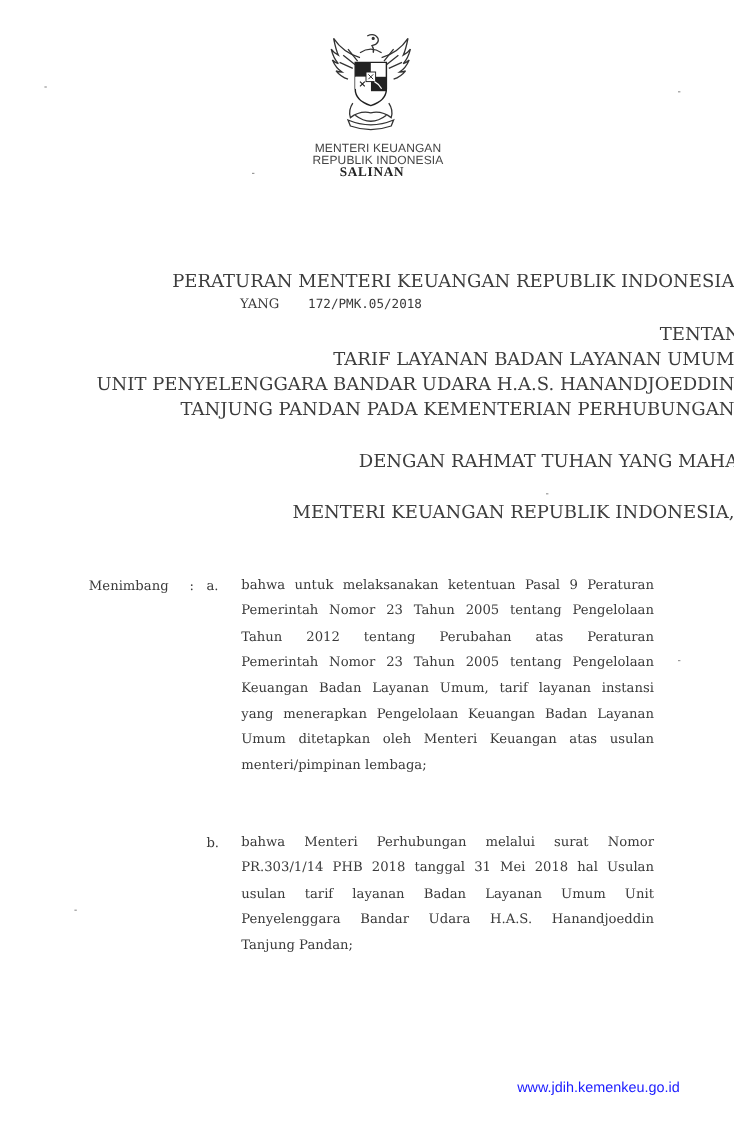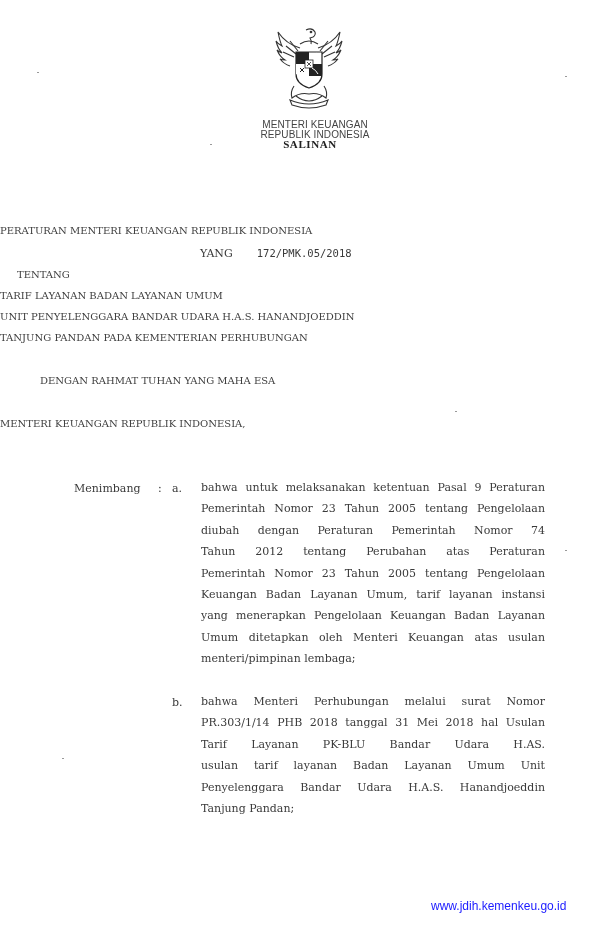--- a/index.html
+++ b/index.html
@@ -2,21 +2,21 @@
 <html><head>
   <meta charset="utf-8">
   <style>
     html, body { margin:0; padding:0; }
     body { width:612px; height:936px; background:#ffffff; position:relative; overflow:hidden;
       font-family: "DejaVu Serif", "Liberation Serif", serif; color:#3a3a3a; }
     .abs { position:absolute; }
     .emblem { left:272px; top:26px; width:74px; height:90px; }
     .ministry { left:260px; width:110px; text-align:center; font-family:"Liberation Sans", sans-serif; font-size:10px; color:#444; letter-spacing:0.1px; }
     .salinan { left:262px; top:138px; width:96px; text-align:center; font-family:"Liberation Serif", serif; font-weight:bold; font-size:11px; color:#222; letter-spacing:0.6px; }
-    .ctr { left:0; width:612px; text-align:left; font-size:10px; color:#3d3d3d; }
+    .ctr { left:0; width:612px; text-align:right; font-size:15px; color:#3d3d3d; }
     .nomor { left:200px; top:247px; font-size:11px; }
     .nomor span.num { margin-left:24px; font-family:"DejaVu Sans Mono", monospace; font-size:10.5px; }
     .lbl { font-size:11px; }
     .para { font-size:11px; line-height:21.4px; text-align:justify; text-align-last:left; }
     .url { left:431px; top:899px; font-family:"Liberation Sans", sans-serif; font-size:12px; color:#1a1aff; }
     .speck { width:2px; height:1px; background:#999; }
   </style>
 </head>
 <body>
 
@@ -71,34 +71,32 @@
 <div class="abs ctr" style="top:375px;margin-left:40px;">DENGAN RAHMAT TUHAN YANG MAHA ESA</div>
 <div class="abs ctr" style="top:418px;">MENTERI KEUANGAN REPUBLIK INDONESIA,</div>
 
 <div class="abs lbl" style="left:74px; top:482px;">Menimbang</div>
 <div class="abs lbl" style="left:158px; top:482px;">:</div>
 <div class="abs lbl" style="left:172px; top:482px;">a.</div>
 
 <div class="abs para" style="left:201px; top:477px; width:344px;">
   <div style="text-align-last:justify">bahwa untuk melaksanakan ketentuan Pasal 9 Peraturan</div>
   <div style="text-align-last:justify">Pemerintah Nomor 23 Tahun 2005 tentang Pengelolaan</div>
-  <div style="text-align-last:justify">diubah dengan Peraturan Pemerintah Nomor 74</div>
   <div style="text-align-last:justify">Tahun 2012 tentang Perubahan atas Peraturan</div>
   <div style="text-align-last:justify">Pemerintah Nomor 23 Tahun 2005 tentang Pengelolaan</div>
   <div style="text-align-last:justify">Keuangan Badan Layanan Umum, tarif layanan instansi</div>
   <div style="text-align-last:justify">yang menerapkan Pengelolaan Keuangan Badan Layanan</div>
   <div style="text-align-last:justify">Umum ditetapkan oleh Menteri Keuangan atas usulan</div>
   <div>menteri/pimpinan lembaga;</div>
 </div>
 
 <div class="abs lbl" style="left:172px; top:696px;">b.</div>
 <div class="abs para" style="left:201px; top:691px; width:344px;">
   <div style="text-align-last:justify">bahwa Menteri Perhubungan melalui surat Nomor</div>
   <div style="text-align-last:justify">PR.303/1/14 PHB 2018 tanggal 31 Mei 2018 hal Usulan</div>
-  <div style="text-align-last:justify; word-spacing:14px;">Tarif Layanan PK-BLU Bandar Udara H.AS.</div>
   <div style="text-align-last:justify">usulan tarif layanan Badan Layanan Umum Unit</div>
   <div style="text-align-last:justify">Penyelenggara Bandar Udara H.A.S. Hanandjoeddin</div>
   <div>Tanjung Pandan;</div>
 </div>
 
 <div class="abs speck" style="left:37px; top:72px;"></div>
 <div class="abs speck" style="left:210px; top:144px;"></div>
 <div class="abs speck" style="left:565px; top:76px;"></div>
 <div class="abs speck" style="left:455px; top:411px;"></div>
 <div class="abs speck" style="left:62px; top:758px;"></div>

